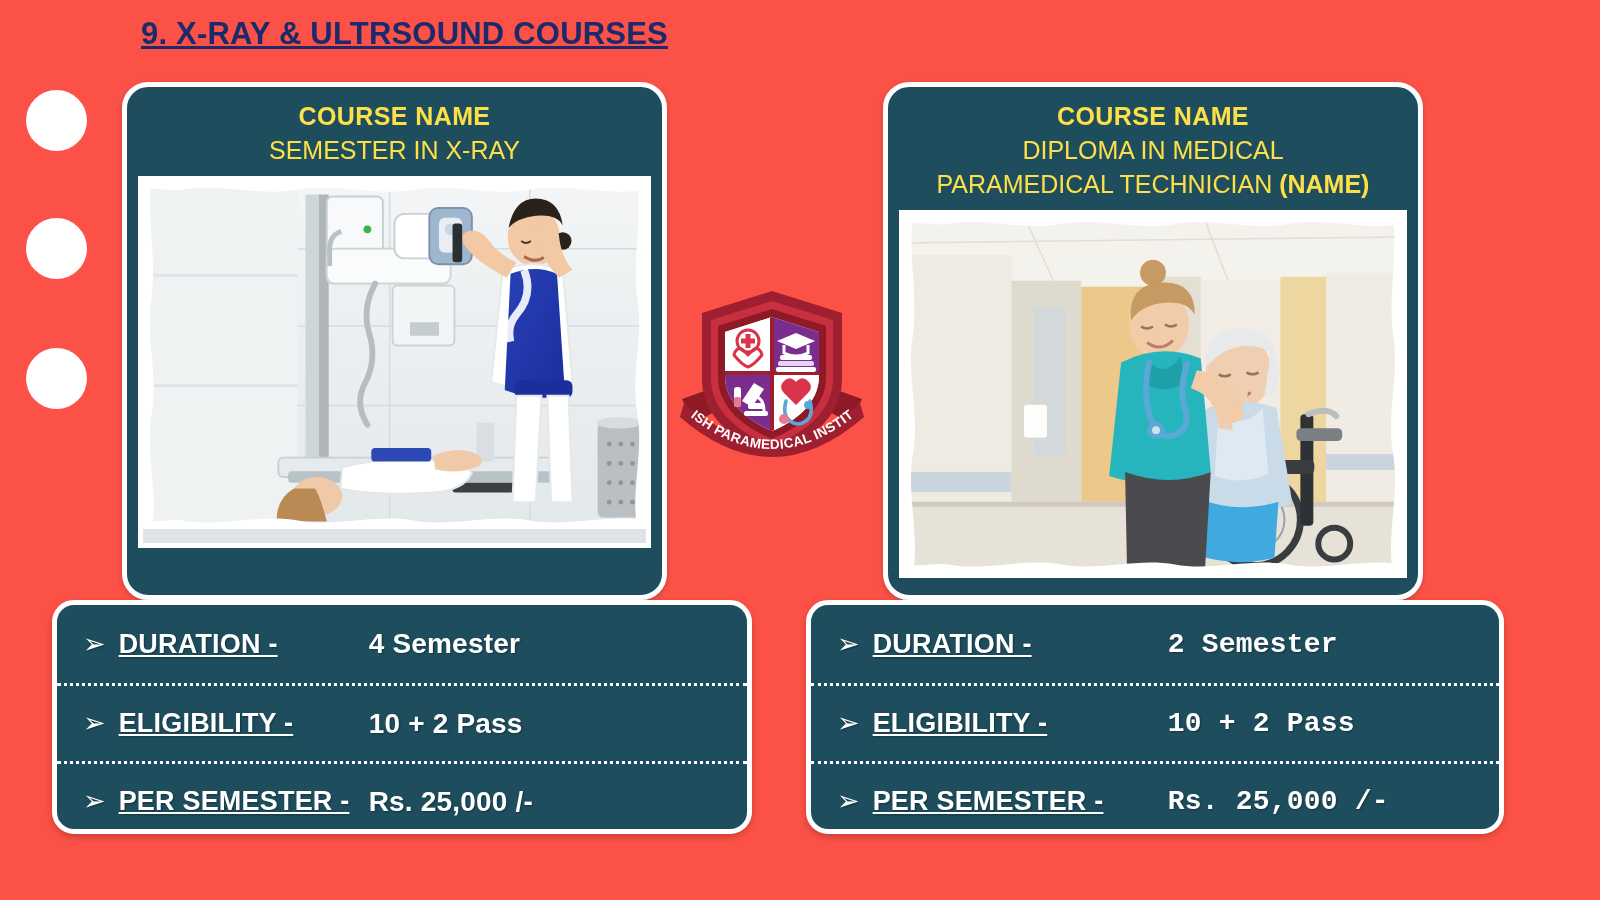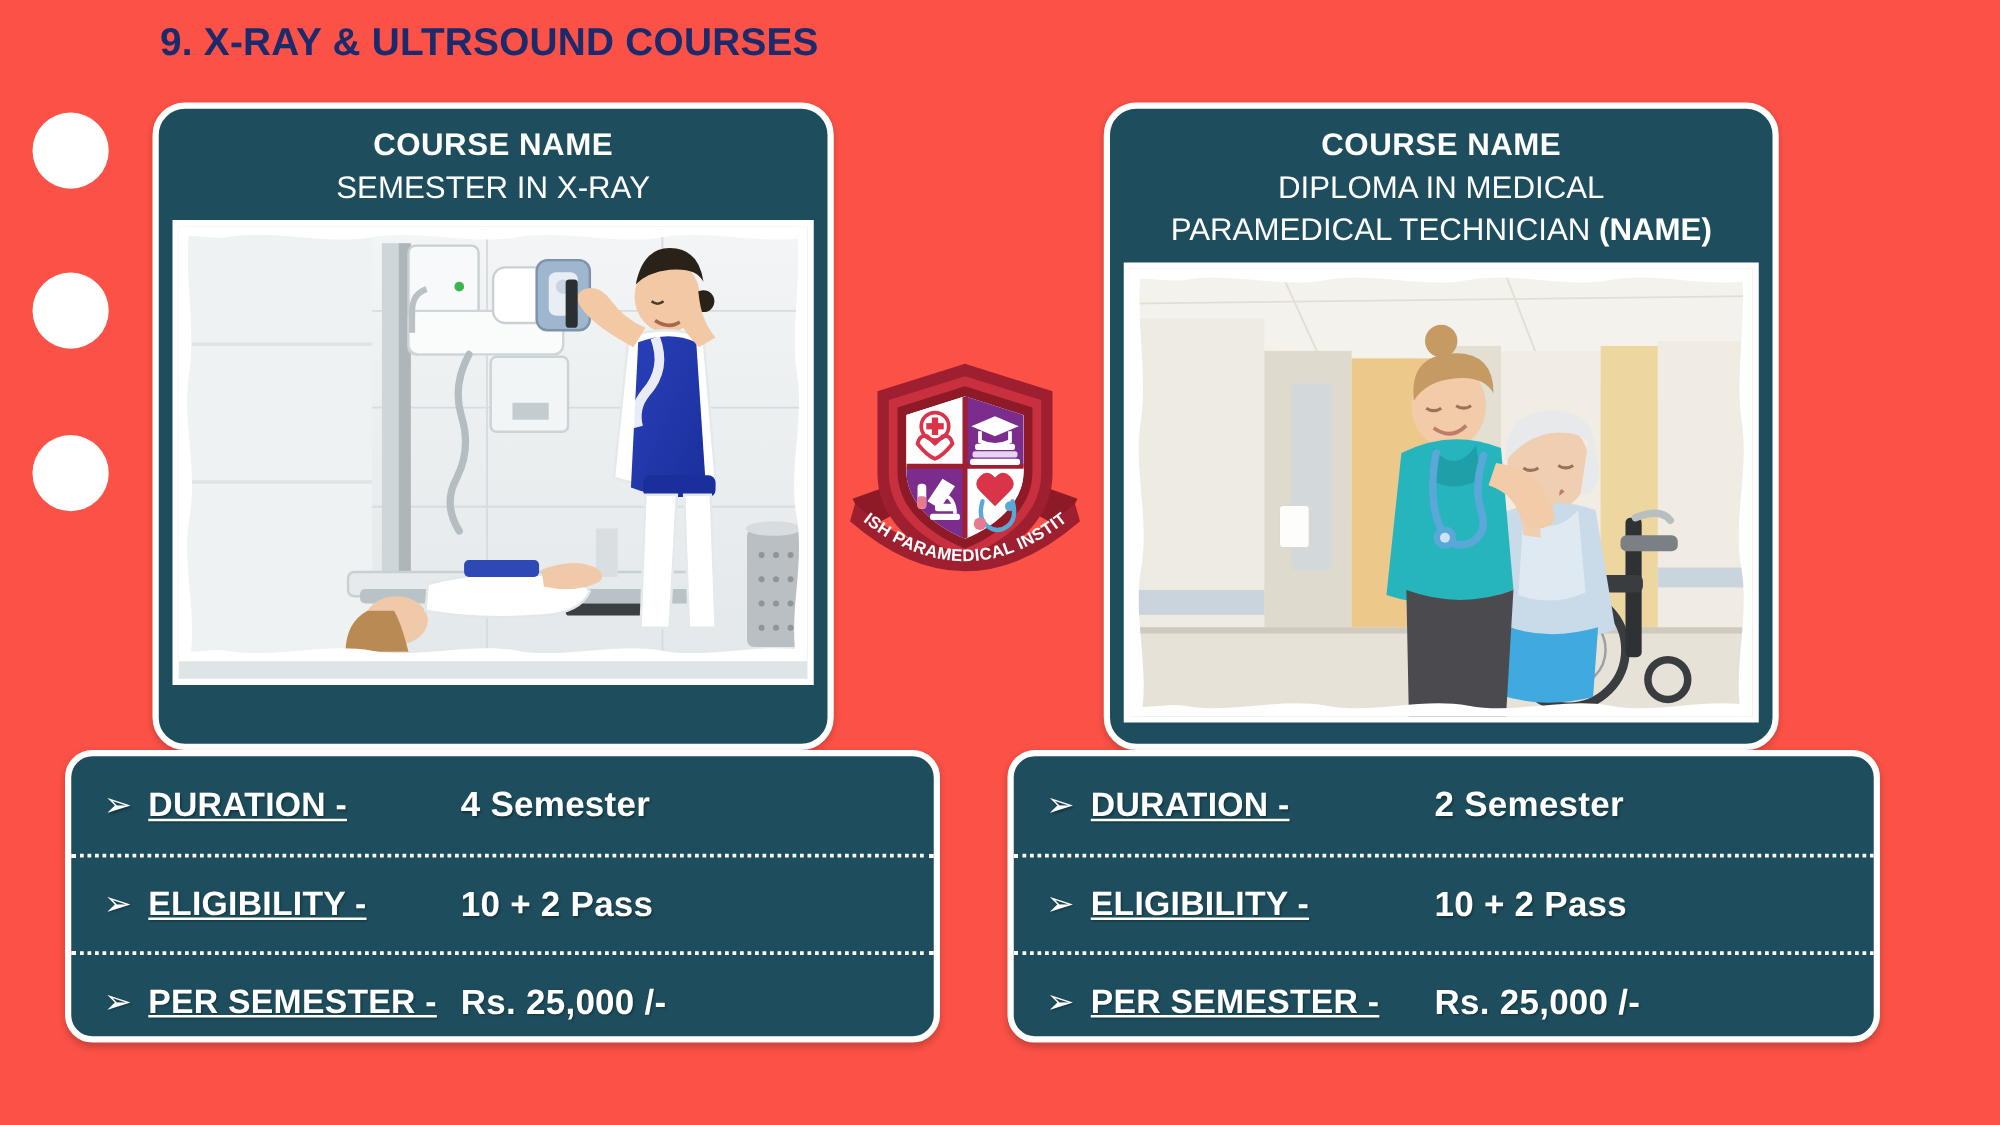--- a/index.html
+++ b/index.html
@@ -14,37 +14,37 @@
   .dot {
     position:absolute; left:26px; width:61px; height:61px;
     border-radius:50%; background:#ffffff;
   }
   .dot-1 { top:90px; }
   .dot-2 { top:218px; }
   .dot-3 { top:348px; }
 
   
   .page-title {
-    position:absolute; left:128px; top:16px;
+    position:absolute; left:141px; top:16px;
     font-size:31px; font-weight:bold; letter-spacing:.2px;
-    color:#1b2a6b; white-space:nowrap;
+    color:#1b2a6b; white-space:nowrap;text-decoration:underline;
   }
 
   
   .card {
     position:absolute;
     background:#1e4e5e;
     border:5px solid #ffffff;
     border-radius:26px;
     box-shadow:0 2px 5px rgba(0,0,0,.18);
   }
   .card-left  { left:122px;  top:82px; width:545px;  height:518px; }
   .card-right { left:883px;  top:82px; width:540px;  height:518px; }
 
-  .card-head { padding:14px 10px 0; text-align:center; color:#ffffff; }
+  .card-head { padding:14px 10px 0; text-align:center; color:#fde047; }
   .head-label {
     font-size:25px; font-weight:bold; letter-spacing:.4px;
     line-height:1.25;
   }
   .head-name {
     font-size:25px; font-weight:normal; line-height:1.28;
     padding-top:2px;
   }
   .head-name b { font-weight:bold; }
 
@@ -98,21 +98,21 @@
     text-decoration:underline;
   }
   .row-value {
     font-size:28px; font-weight:bold; letter-spacing:.2px;
     text-shadow:1px 1px 2px rgba(0,0,0,.35);
     white-space:nowrap;
   }
   .info-left  .row-label { width:250px; }
   .info-left  .row-value { margin-left:0; }
   .info-right .row-label { width:268px; }
-  .info-right .row-value { margin-left:7px; }
+  .info-right .row-value { margin-left:27px;font-family:Liberation Mono, monospace; }
 
   
   .logo {
     position:absolute; left:676px; top:283px;
     width:192px; height:192px;
   }
 </style>
 </head>
 <body>
 

